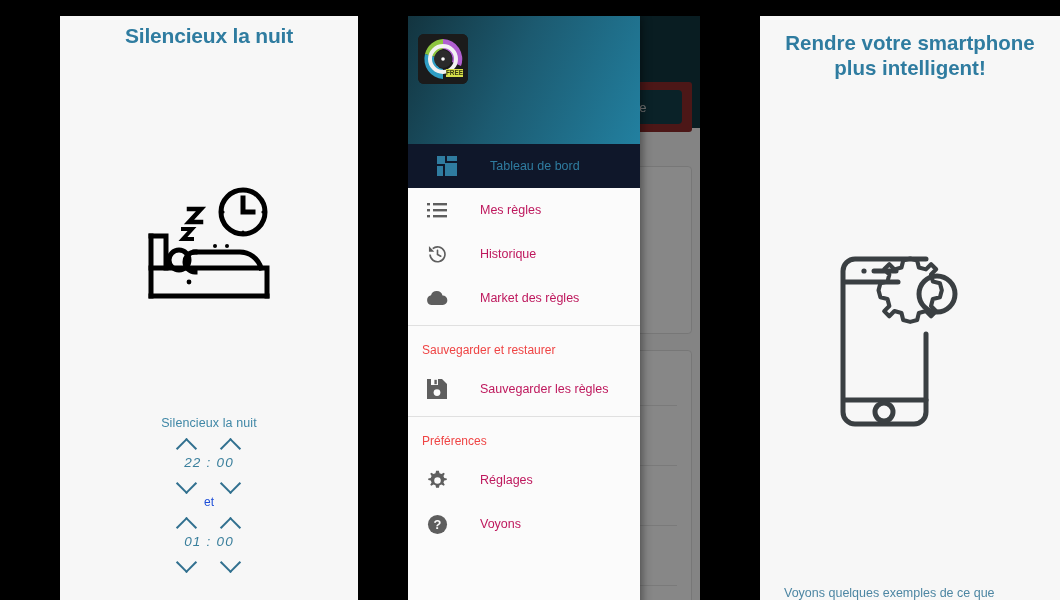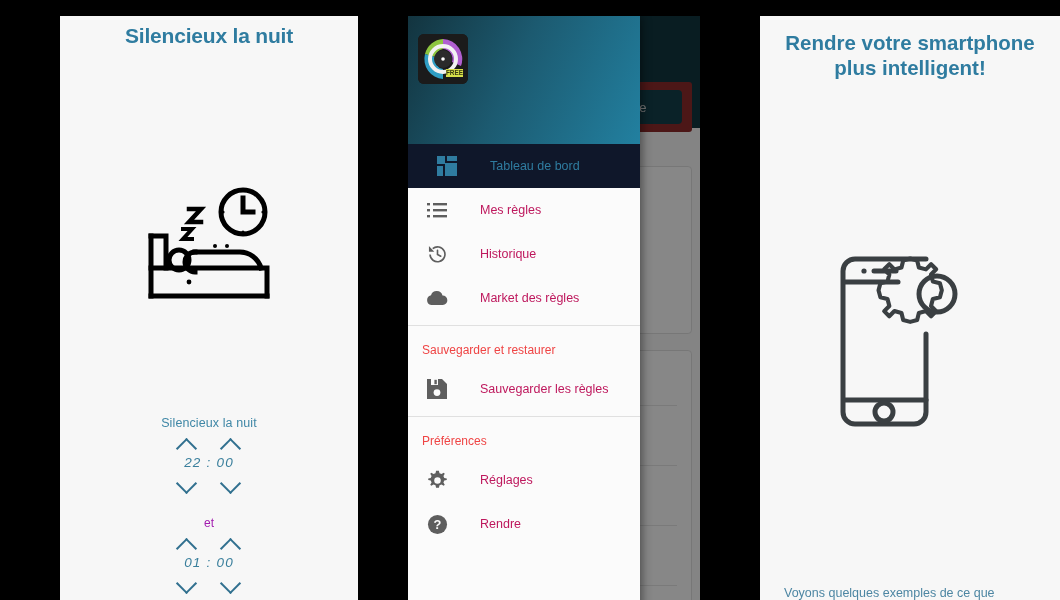--- a/index.html
+++ b/index.html
@@ -77,21 +77,21 @@
     border-bottom: 2.4px solid #31708f;
     transform: rotate(45deg);
   }
   .time-row {
     font-size: 13.5px;
     color: #3a7f9c;
     letter-spacing: 1.2px;
     margin: 4px 0 2px 0;
     font-style: italic;
   }
-  .et-row { font-size: 12px; color: #a21caf; margin: 25px 0 4px 0; }
+  .et-row { font-size: 12px; color: #1d4ed8; margin: 4px 0 4px 0; }
 
   
   #panel-mid { left: 408px; width: 292px; background: #6f6f6f; }
   
   .bg-app { position: absolute; inset: 0; background: #f4f4f4; }
   .bg-appbar {
     position: absolute; top: 0; left: 0; right: 0; height: 112px;
     background: #123640;
   }
   .bg-alert {
@@ -399,21 +399,21 @@
           <span class="nav-label">Réglages</span>
         </div>
 
         <div class="nav-item">
           <span class="nav-ico">
             <svg width="21" height="21" viewBox="0 0 22 22">
               <circle cx="11" cy="11" r="10" fill="#5e5e5e"></circle>
               <text x="11" y="16.2" font-family="Liberation Sans, sans-serif" font-size="13.5" font-weight="bold" fill="#fbfbfb" text-anchor="middle">?</text>
             </svg>
           </span>
-          <span class="nav-label">Rendre</span>
+          <span class="nav-label">Voyons</span>
         </div>
 
       </div>
     </div>
   </div>
 
   <div class="panel" id="panel-right">
 
     <div class="p3-title">Rendre votre smartphone plus intelligent!</div>
 

